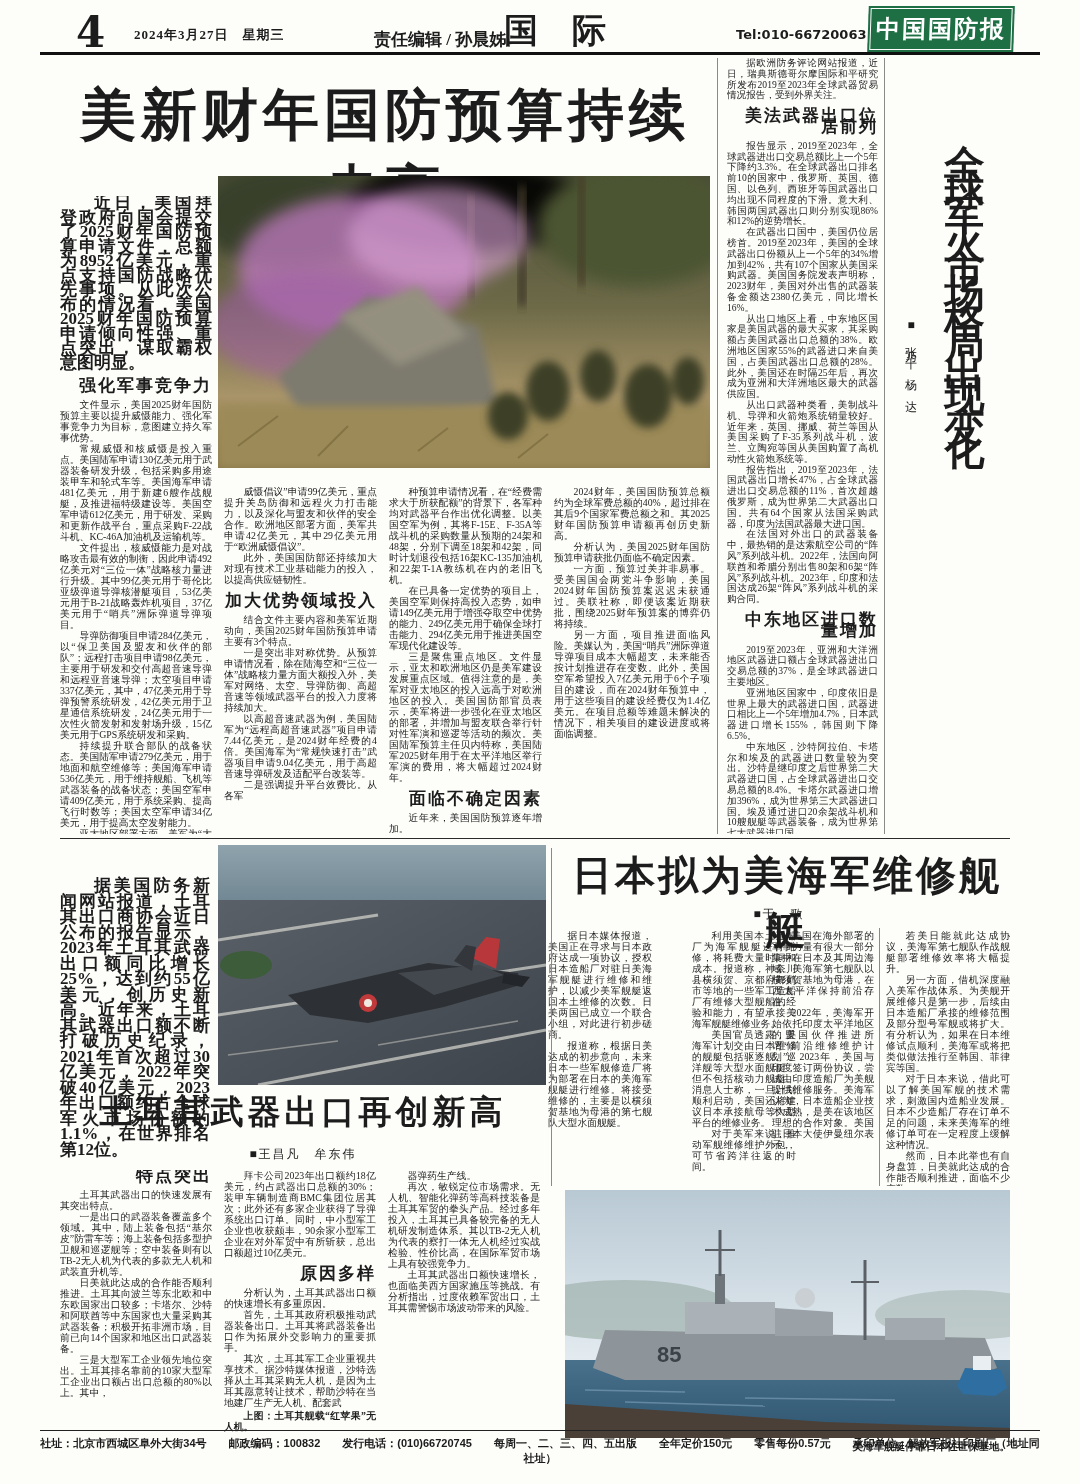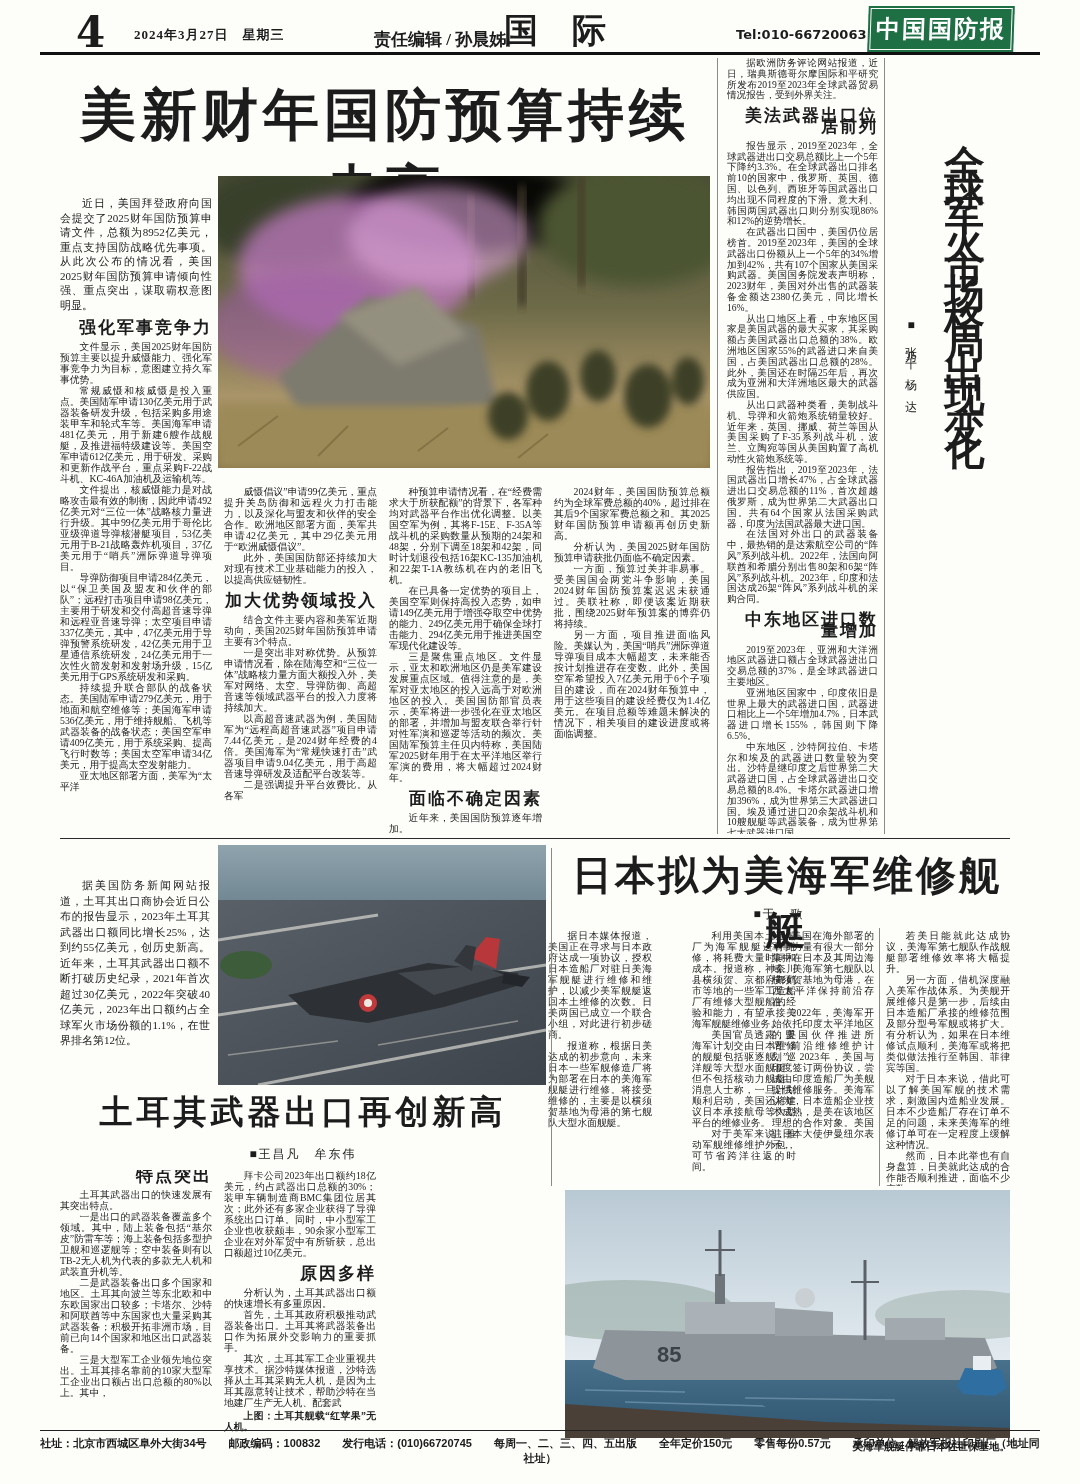--- a/index.html
+++ b/index.html
@@ -19,21 +19,21 @@
         letter-spacing:2px;box-shadow:inset 0 0 0 2px #1f6f45, inset 0 0 0 3px #ffffff;
         transform:skewX(-2deg);font-family:"Liberation Serif",serif;}
   .header-rule{left:40px;top:52px;width:1000px;height:3px;background:#111;}
 
   
   .paras p{margin:0;text-indent:2em;text-align:justify;}
   .body-col{font-size:9.8px;line-height:11px;overflow:hidden;}
   .subhead{font-family:"Liberation Sans","DejaVu Sans",sans-serif;font-weight:bold;
         text-align:right;font-size:17px;margin:10px 0 8px 0;letter-spacing:2px;}
   .byline{text-align:center;font-size:12px;letter-spacing:2px;}
-  .lead{font-weight:normal;font-size:11px;line-height:14.5px;}
+  .lead{font-weight:bold;font-size:17px;line-height:14.5px;}
   .lead p{margin:0;text-indent:2em;text-align:justify;}
   .caption{font-size:10.5px;font-weight:bold;text-align:right;}
   .vrule{background:#8a8a86;width:1px;}
   .hrule{background:#2b2b2b;height:1px;}
 
   
   .budget-headline{left:60px;top:78px;width:650px;text-align:center;font-size:56px;font-weight:900;
         font-family:"Liberation Sans","DejaVu Sans",sans-serif;letter-spacing:5px;}
   .budget-byline{left:60px;top:182px;width:650px;}
   .budget-col1{left:60px;top:196px;width:152px;height:638px;}
@@ -325,35 +325,40 @@
   <div class="abs ship-caption caption">美海军舰艇停靠日本佐世保基地。</div>
 
   <div class="abs turkey-headline">土耳其武器出口再创新高</div>
   <div class="abs turkey-byline byline">■王昌凡　牟东伟</div>
 
   <div class="abs turkey-c1 body-col">
     <div class="subhead" style="margin-top:0;">特点突出</div>
     <div class="paras">
         <p>土耳其武器出口的快速发展有其突出特点。</p>
         <p>一是出口的武器装备覆盖多个领域。其中，陆上装备包括“基尔皮”防雷车等；海上装备包括多型护卫舰和巡逻舰等；空中装备则有以TB-2无人机为代表的多款无人机和武装直升机等。</p>
-        <p>二是武器装备出口多个国家和地区。土耳其向波兰等东北欧和中东欧国家出口较多；卡塔尔、沙特和阿联酋等中东国家也大量采购其武器装备；积极开拓非洲市场，目前已向14个国家和地区出口武器装备。</p>
+        <p>日美就此达成的合作能否顺利推进。土耳其向波兰等东北欧和中东欧国家出口较多；卡塔尔、沙特和阿联酋等中东国家也大量采购其武器装备；积极开拓非洲市场，目前已向14个国家和地区出口武器装备。</p>
         <p>三是大型军工企业领先地位突出。土耳其排名靠前的10家大型军工企业出口额占出口总额的80%以上。其中，</p>
       </div>
   </div>
   <div class="abs turkey-c2 body-col">
     <div class="paras">
         <p>拜卡公司2023年出口额约18亿美元，约占武器出口总额的30%；装甲车辆制造商BMC集团位居其次；此外还有多家企业获得了导弹系统出口订单。同时，中小型军工企业也收获颇丰，90余家小型军工企业在对外军贸中有所斩获，总出口额超过10亿美元。</p>
       </div>
     <div class="subhead">原因多样</div>
     <div class="paras">
         <p>分析认为，土耳其武器出口额的快速增长有多重原因。</p>
         <p>首先，土耳其政府积极推动武器装备出口。土耳其将武器装备出口作为拓展外交影响力的重要抓手。</p>
         <p>其次，土耳其军工企业重视共享技术。据沙特媒体报道，沙特选择从土耳其采购无人机，是因为土耳其愿意转让技术，帮助沙特在当地建厂生产无人机、配套武</p>
       </div>
     <div class="photo-note">上图：土耳其舰载“红苹果”无人机。</div>
   </div>
+  <div class="abs turkey-c3 body-col paras">
+      <p>器弹药生产线。</p>
+      <p>再次，敏锐定位市场需求。无人机、智能化弹药等高科技装备是土耳其军贸的拳头产品。经过多年投入，土耳其已具备较完备的无人机研发制造体系。其以TB-2无人机为代表的察打一体无人机经过实战检验、性价比高，在国际军贸市场上具有较强竞争力。</p>
+      <p>土耳其武器出口额快速增长，也面临美西方国家施压等挑战。有分析指出，过度依赖军贸出口，土耳其需警惕市场波动带来的风险。</p>
+    </div>
 
   <div class="abs vrule" style="left:551px;top:848px;height:338px;"></div>
 
   <div class="abs footer-rule"></div>
   <div class="abs footer">社址：北京市西城区阜外大街34号　　邮政编码：100832　　发行电话：(010)66720745　　每周一、二、三、四、五出版　　全年定价150元　　零售每份0.57元　　承印单位：解放军报社印刷厂（地址同社址）</div>
 
 </div>
 
 </body></html>

